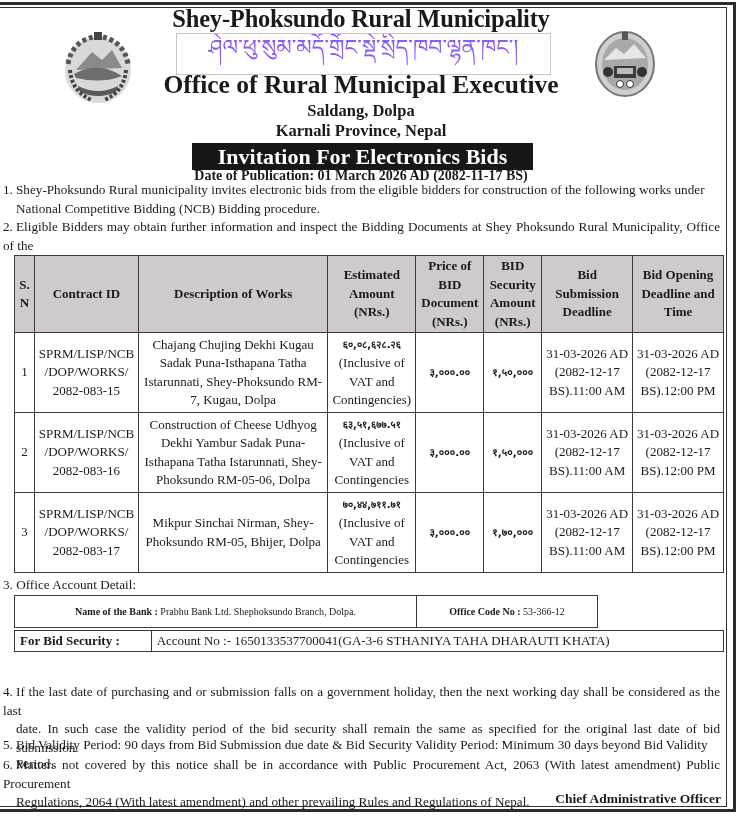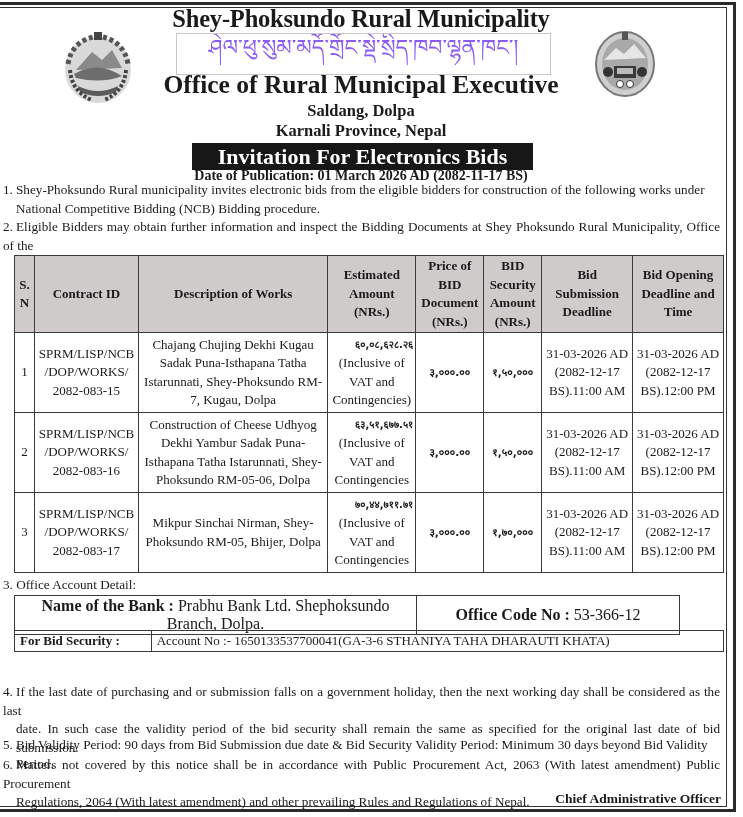--- a/index.html
+++ b/index.html
@@ -34,24 +34,24 @@
   .p1 { top: 181px; }
   .p2 { top: 218px; }
   .link { text-decoration: underline; }
 
   table { border-collapse: collapse; }
   .bids { position: absolute; left: 14px; top: 255px; width: 710px; font-size: 13px; }
   .bids th, .bids td { border: 1.4px solid #3a3a3a; text-align: center; vertical-align: middle; line-height: 18.5px; padding: 0 2px; }
   .bids th { background: #cfcbcb; font-weight: bold; height: 76px; }
   .bids td { height: 79px; }
   .np { font-family: "DejaVu Sans", sans-serif; font-size: 10.5px; font-weight: bold; }
-  .np-amt { font-family: "DejaVu Sans", sans-serif; font-size: 10px; font-weight: bold; text-align: right; }
+  .np-amt { font-family: "DejaVu Sans", sans-serif; font-size: 10px; font-weight: bold; }
 
   .sec3 { position: absolute; left: 3px; top: 577px; font-size: 13.2px; }
-  .bank { position: absolute; left: 14px; top: 595px; width: 666px; font-size: 16px; }
+  .bank { position: absolute; left: 14px; top: 595px; width: 584px; font-size: 10px; }
   .bank td { border: 1.4px solid #3a3a3a; height: 29px; text-align: center; }
   .acct { position: absolute; left: 14px; top: 630px; width: 710px; font-size: 13px; }
   .acct td { border: 1.4px solid #3a3a3a; height: 20px; padding: 0 5px; text-align: left; }
   .b { font-weight: bold; }
 
   .p4 { top: 683px; }
   .p5 { top: 736px; }
   .p6 { top: 756px; }
   .sign { position: absolute; right: 22px; top: 791px; font-size: 13.5px; font-weight: bold; }
 </style>

